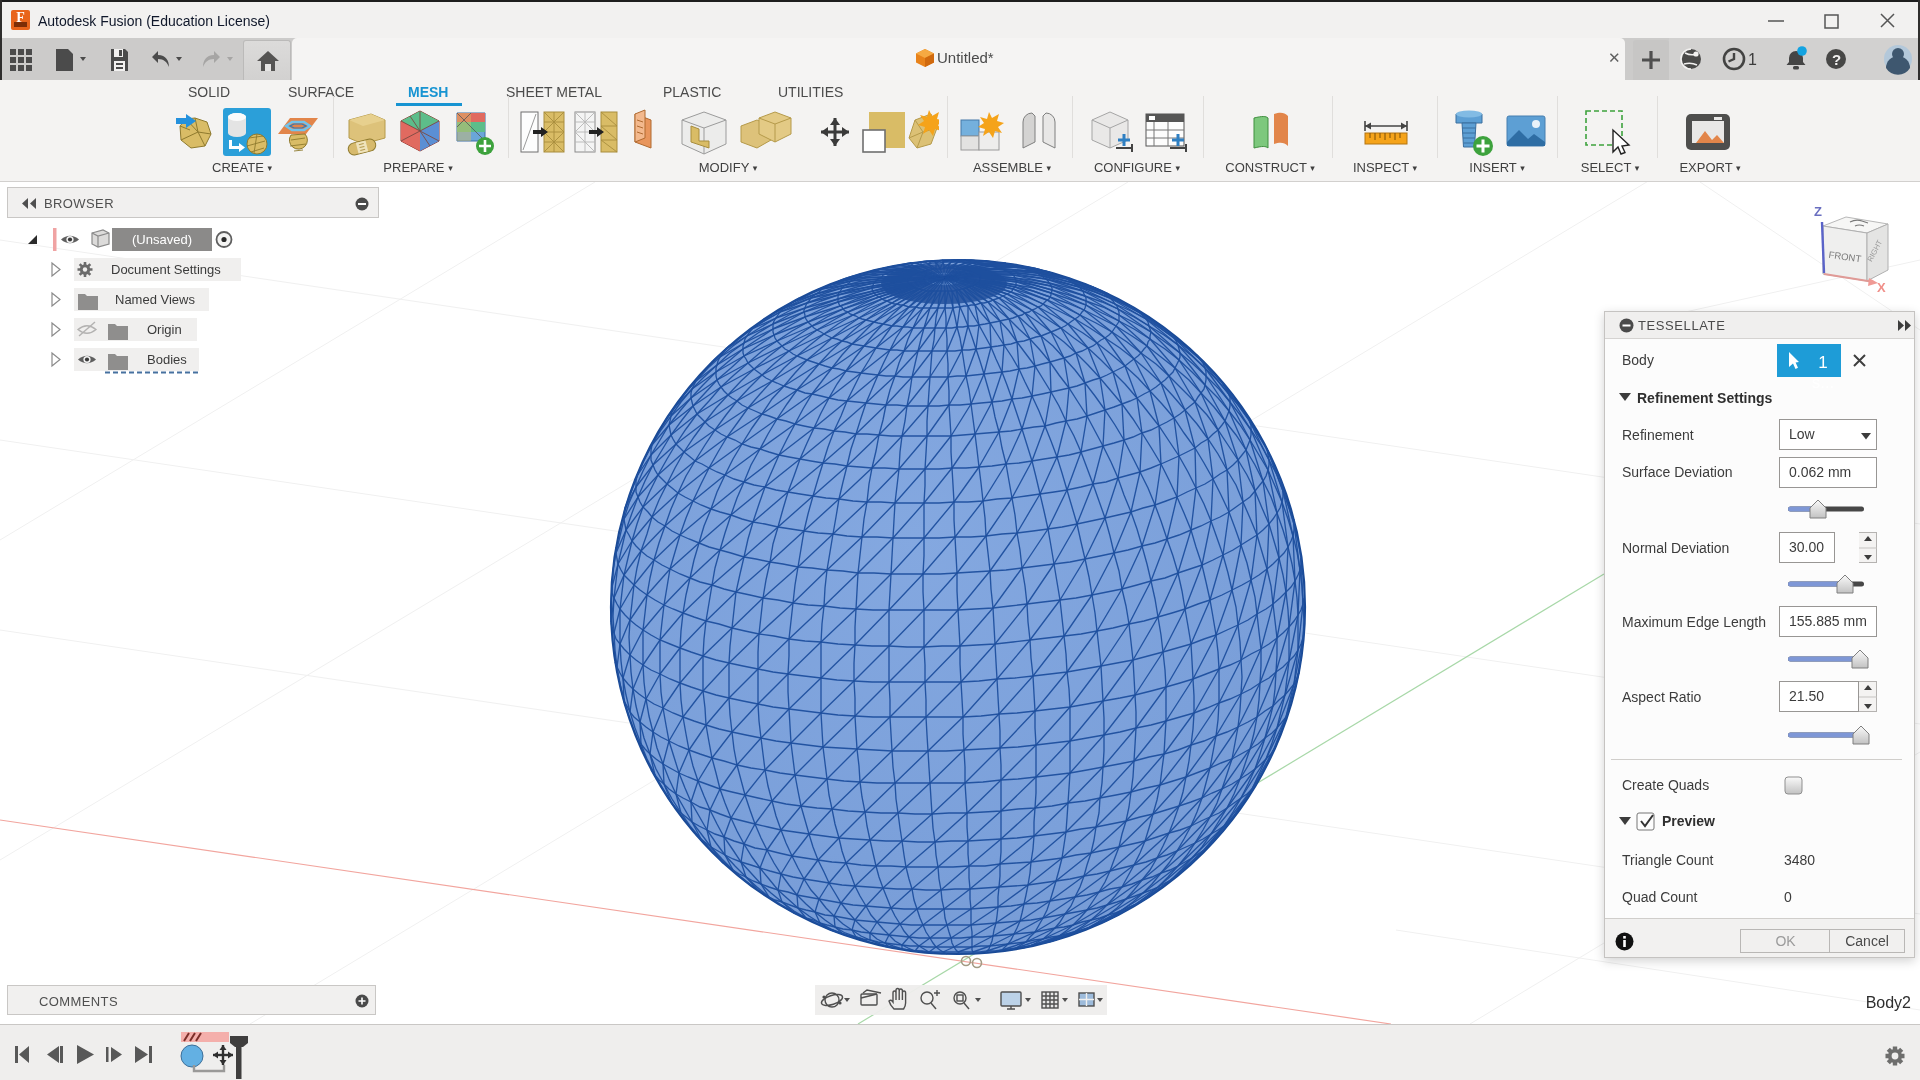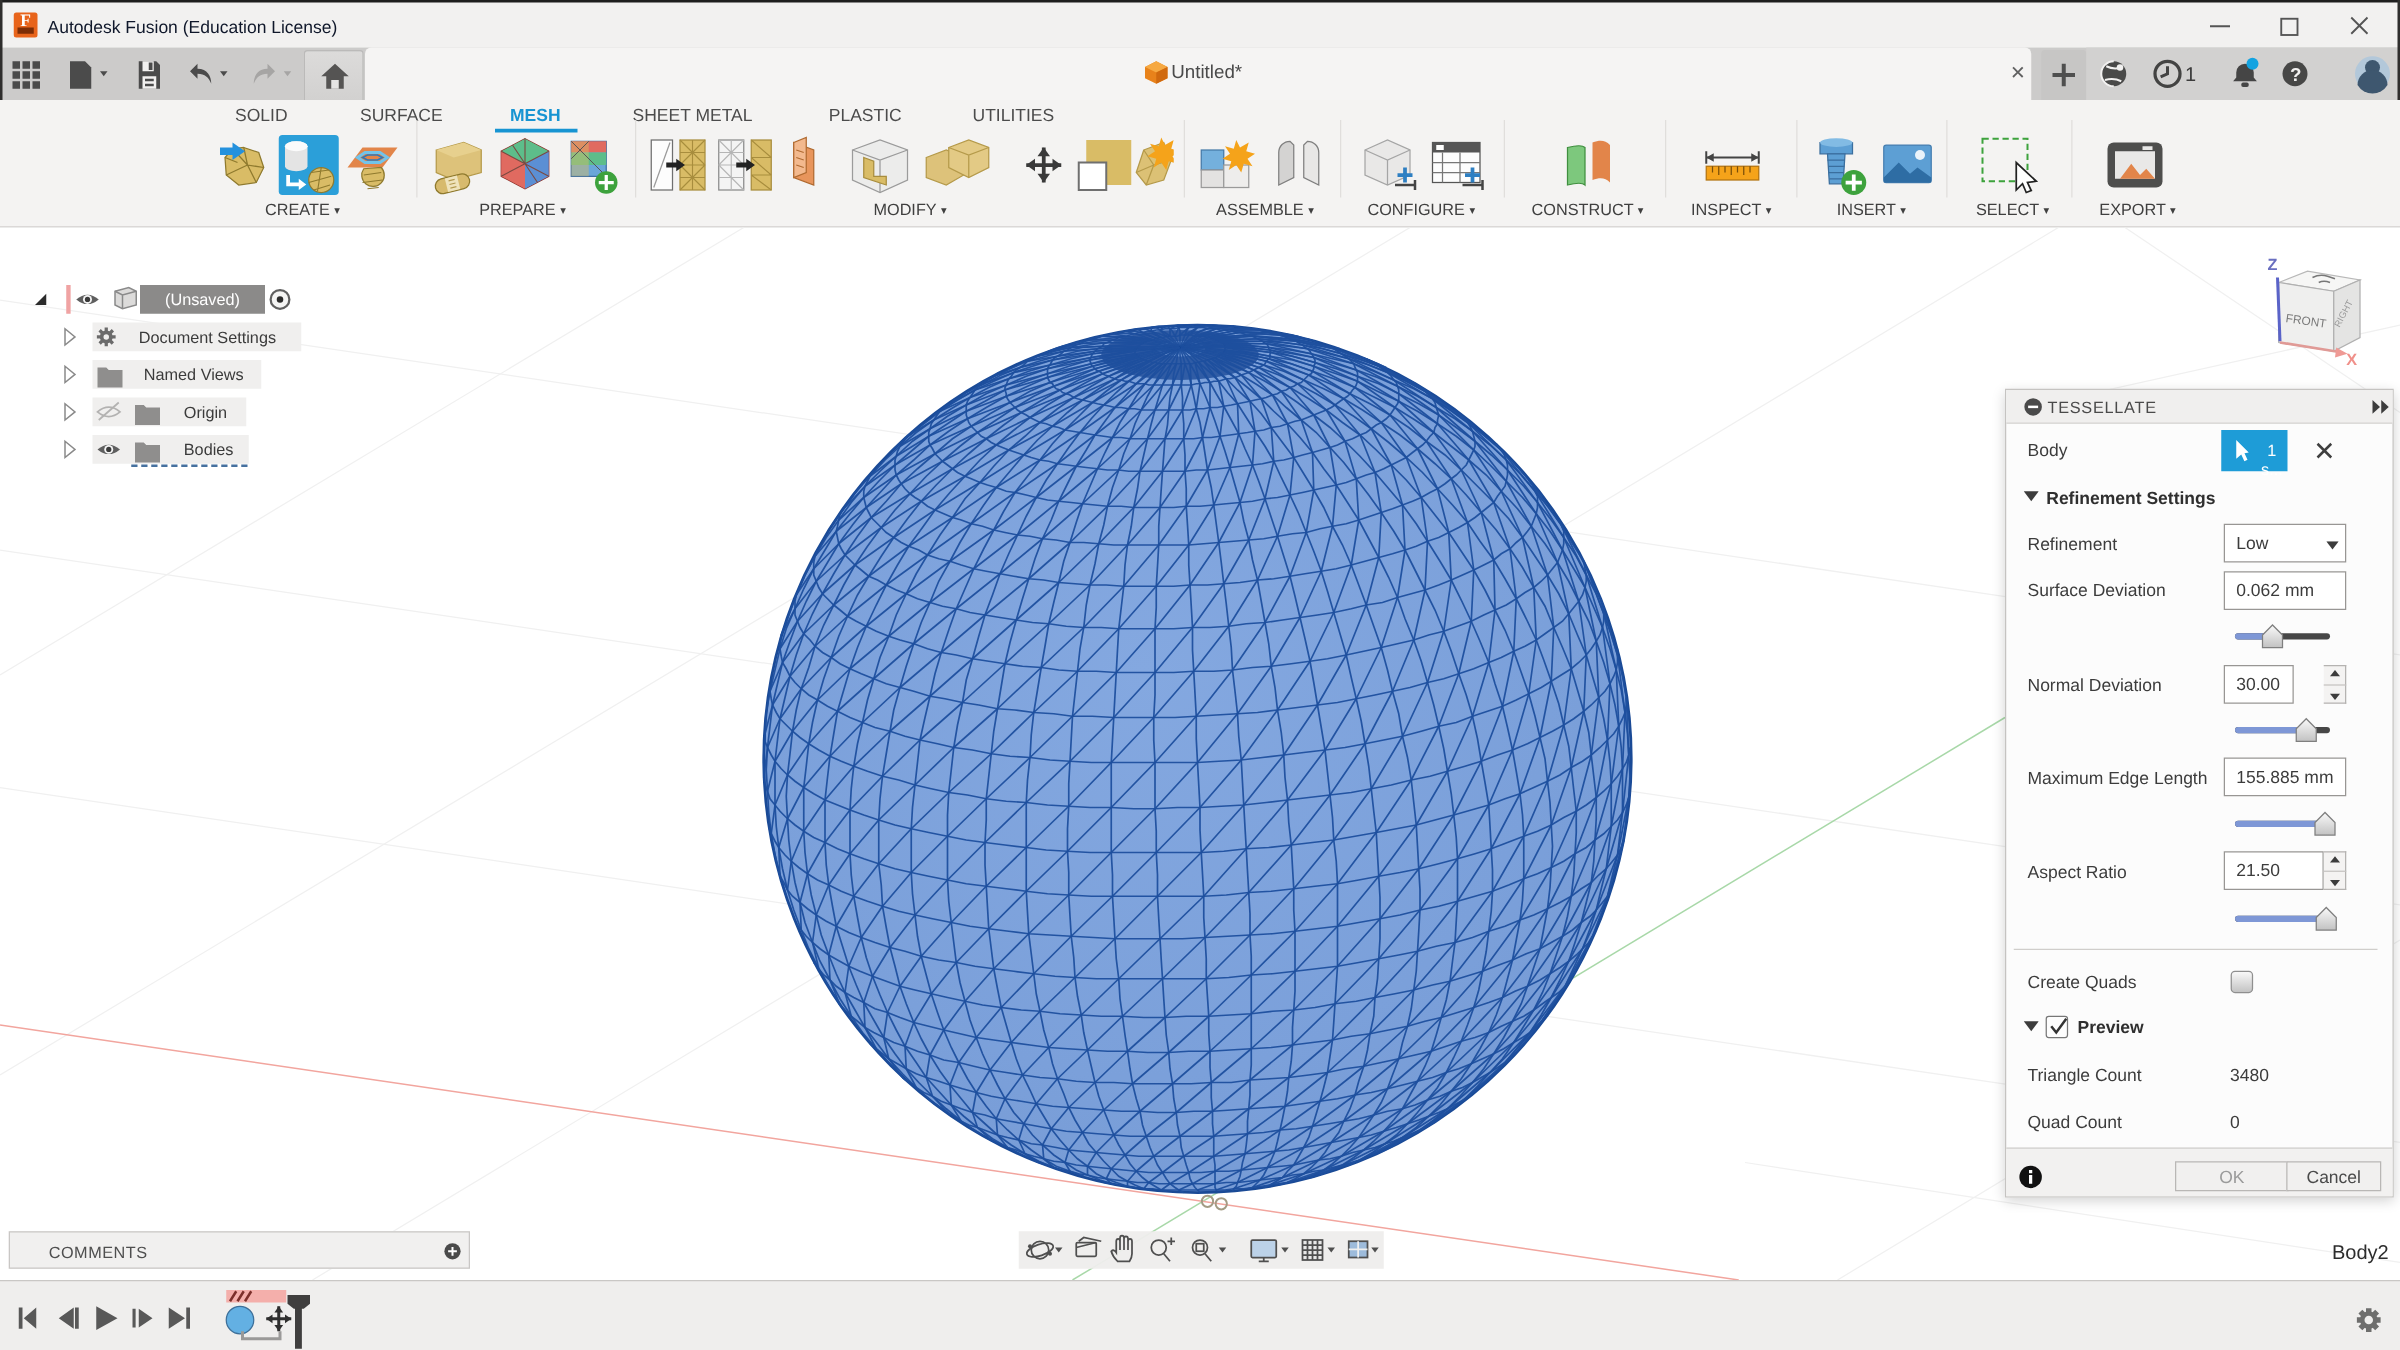--- a/index.html
+++ b/index.html
@@ -456,20 +456,31 @@
     <text x="1845" y="260" font-size="9.5" fill="#7a7a7a" text-anchor="middle" transform="rotate(8 1845 256)" font-family="Liberation Sans, sans-serif">FRONT</text>
     <text x="1877" y="252" font-size="7.5" fill="#9a9a9a" text-anchor="middle" transform="rotate(-62 1877 252)" font-family="Liberation Sans, sans-serif">RIGHT</text>
     <path d="M1822 222 L1824 273" stroke="#5a63c8" stroke-width="2.4" fill="none"></path>
     <text x="1814" y="216" font-size="13" font-weight="bold" fill="#6a6fc0" font-family="Liberation Sans, sans-serif">Z</text>
     <path d="M1824 274 L1874 282" stroke="#e09a96" stroke-width="2.2" fill="none"></path>
     <path d="M1869 278 L1878 283 L1868 286" fill="#ef9a95" stroke="none"></path>
     <text x="1877" y="292" font-size="13" font-weight="bold" fill="#f0908a" font-family="Liberation Sans, sans-serif">X</text>
   </g>
 </svg>
 
+<div class="panelhead" style="left:7px;top:187px;width:372px;height:31px">
+  <svg style="position:absolute;left:12px;top:9px" width="18" height="13" viewBox="0 0 18 13">
+    <path d="M8 1 L2 6.5 L8 12 Z" fill="#4f4f4f"></path>
+        <path d="M16 1 L10 6.5 L16 12 Z" fill="#4f4f4f"></path>
+  </svg>
+  <div class="ph-label" style="left:36px;top:8px">BROWSER</div>
+  <svg style="position:absolute;left:347px;top:9px" width="14" height="14" viewBox="0 0 14 14">
+    <circle cx="7" cy="7" r="6.5" fill="#4a4a4a"></circle>
+        <rect x="3" y="6" width="8" height="2" fill="#fff"></rect>
+  </svg>
+</div>
 <svg class="abs" style="left:0;top:218px" width="420" height="170" viewBox="0 0 420 170">
 
   <polygon points="28,26 37,26 37,17" fill="#2b2b2b"></polygon>
   <rect x="53" y="10" width="3.5" height="23" fill="#f0a3a3"></rect>
   <g fill="#5f5f5f">
     <path d="M61 21.5 q9 -7.5 18 0 q-9 7.5 -18 0 z" fill="#5f5f5f"></path>
     <circle cx="70" cy="21.5" r="3.6" fill="#f4f4f4"></circle>
     <circle cx="70" cy="21.5" r="2.1" fill="#3a3a3a"></circle>
   </g>
   <g stroke="#8a8a8a" stroke-width="1.2" fill="#dcdbda">
@@ -524,21 +535,21 @@
       <circle cx="7.5" cy="7.5" r="7" fill="#4a4a4a"></circle>
           <rect x="3.5" y="6.5" width="8" height="2" fill="#fff"></rect>
     </svg>
     <div class="dtitle">TESSELLATE</div>
     <svg style="position:absolute;left:292px;top:7px" width="16" height="13" viewBox="0 0 16 13">
       <path d="M1 1 L7 6.5 L1 12 Z" fill="#3c3c3c"></path>
           <path d="M8 1 L14 6.5 L8 12 Z" fill="#3c3c3c"></path>
     </svg>
   </div>
   <div class="dlabel" style="top:40px">Body</div>
-  <div style="position:absolute;left:172px;top:32px;width:53px;height:33px;background:#1e9cd7;color:#fff;font-size:13px;text-align:center;">
+  <div style="position:absolute;left:172px;top:32px;width:64px;height:33px;background:#1e9cd7;color:#fff;font-size:17px;text-align:center;">
     <svg style="position:absolute;left:10px;top:7px" width="13" height="19" viewBox="0 0 13 19">
       <path d="M2 1 L2 16 L6 12.5 L8.5 18 L11 16.8 L8.6 11.5 L12 11 Z" fill="#fff"></path>
     </svg>
     <span style="position:absolute;left:28px;top:9px">1 s...</span>
   </div>
   <svg style="position:absolute;left:247px;top:41px" width="15" height="15" viewBox="0 0 15 15">
     <path d="M2 2 L13 13 M13 2 L2 13" stroke="#3f3f3f" stroke-width="2"></path>
   </svg>
   <svg style="position:absolute;left:14px;top:80px" width="12" height="10" viewBox="0 0 12 10">
     <path d="M0 1 L12 1 L6 9 Z" fill="#3c3c3c"></path>

